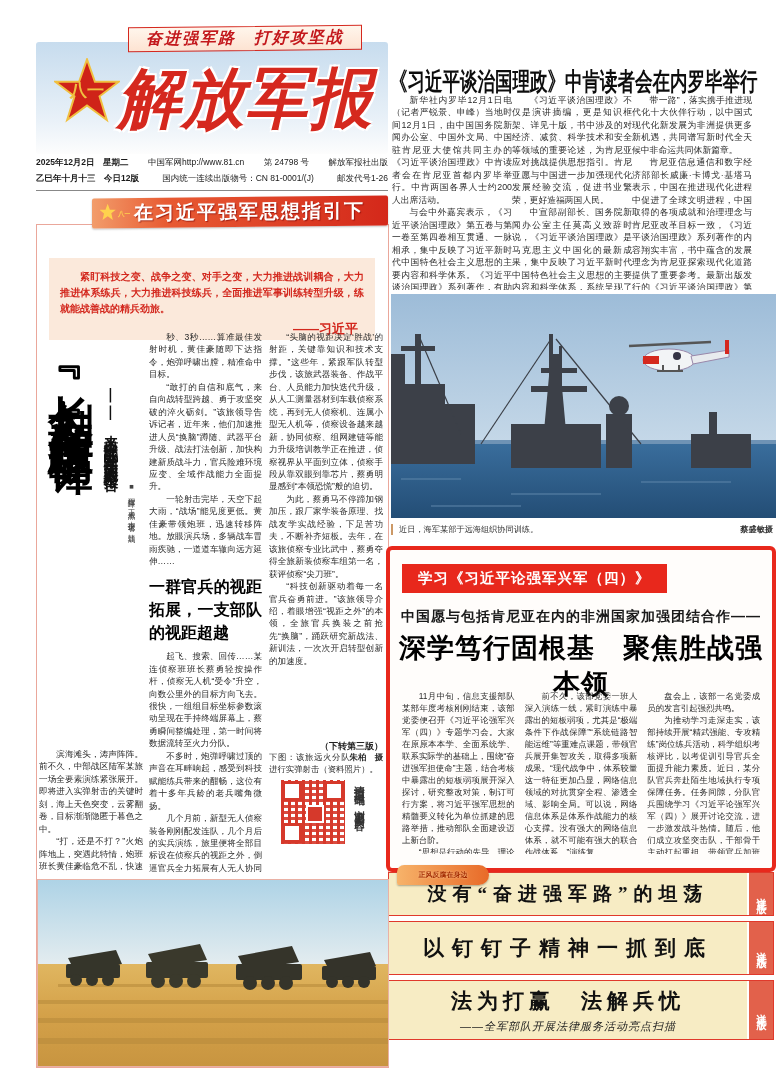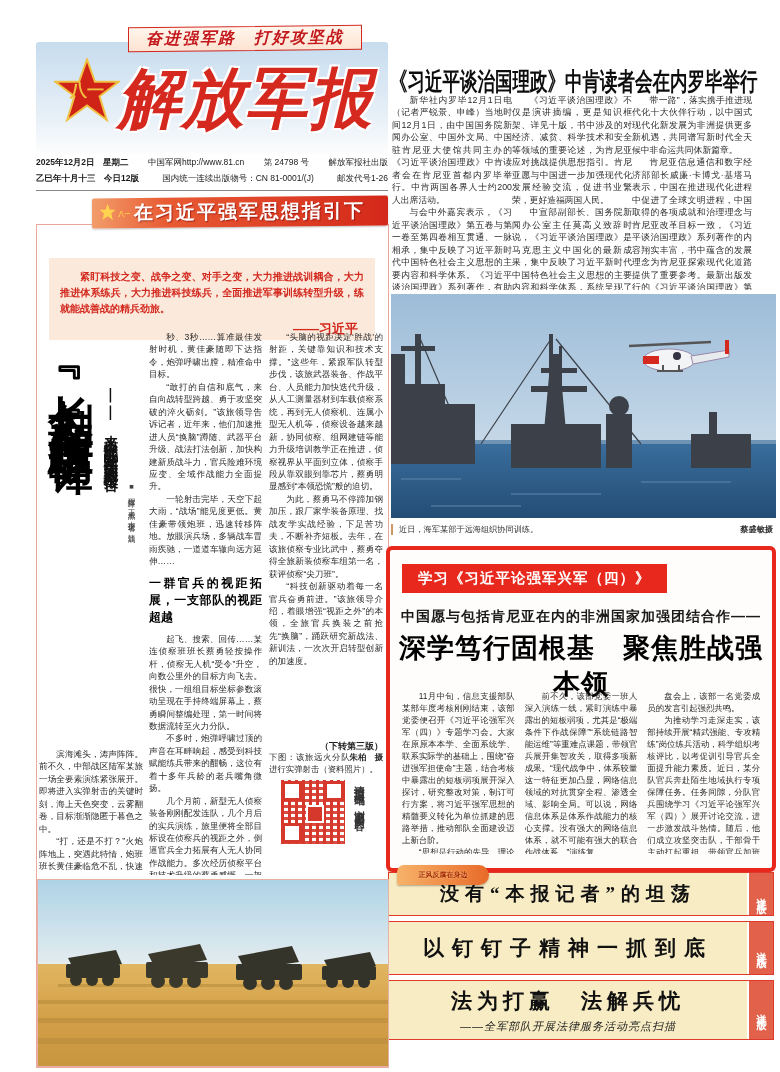--- a/index.html
+++ b/index.html
@@ -49,21 +49,21 @@
           font-size:45px;font-weight:900;color:#000;letter-spacing:7px;line-height:58px;}
   .v-sub{position:absolute;left:101px;top:388px;height:420px;writing-mode:vertical-rl;
          font-size:14.5px;font-weight:bold;color:#111;letter-spacing:3px;}
   .v-byline{position:absolute;left:126px;top:482px;height:220px;writing-mode:vertical-rl;
             font-size:7.5px;color:#444;letter-spacing:1px;}
   .f-col{overflow:hidden;font-size:8.6px;line-height:1.45;text-align:justify;color:#2b2b2b;}
   .f-col p{margin:0;text-indent:2em;}
   .f-col0{position:absolute;left:39px;top:748px;width:104px;height:124px;}
   .f-col1{position:absolute;left:149px;top:331px;width:113px;height:544px;}
   .f-col2{position:absolute;left:269px;top:331px;width:114px;height:398px;}
-  .f-subhead{font-size:12px;font-weight:900;color:#000;text-indent:0 !important;
+  .f-subhead{font-size:16px;font-weight:900;color:#000;text-indent:0 !important;
              line-height:1.45;margin:7px 0 6px 0 !important;}
   .cont-note{position:absolute;left:269px;top:731px;width:114px;font-size:9px;font-weight:900;text-align:right;text-indent:2em;}
   .photo-note{position:absolute;left:269px;top:744px;width:114px;font-size:8.4px;line-height:1.4;color:#2b2b2b;text-align:justify;}
   .photo-note .credit{font-weight:bold;float:right;}
   .qr-row{position:absolute;left:281px;top:776px;width:100px;height:72px;display:flex;align-items:center;gap:8px;}
   .qr{position:relative;width:64px;height:64px;background:
         repeating-linear-gradient(0deg,rgba(214,57,43,.9) 0 3px,transparent 3px 6px),
         repeating-linear-gradient(90deg,#d6392b 0 3px,#fff 3px 7px);
       outline:2px solid #fff;}
   .qr .eye{position:absolute;width:14px;height:14px;border:3px solid #d6392b;background:#fff;}
@@ -283,21 +283,21 @@
         <p>盘会上，该部一名党委成员的发言引起强烈共鸣。</p>
         <p>为推动学习走深走实，该部持续开展“精武强能、专攻精练”岗位练兵活动，科学组织考核评比，以考促训引导官兵全面提升能力素质。近日，某分队官兵奔赴陌生地域执行专项保障任务。任务间隙，分队官兵围绕学习《习近平论强军兴军（四）》展开讨论交流，进一步激发战斗热情。随后，他们成立攻坚突击队，干部骨干主动扛起重担，带领官兵加班加点持续奋战，高质高效完成任务。</p>
 
       </div>
     </div>
   </div>
 
   <div class="teaser" style="top:872px;height:42px;">
     <div class="teaser-main">
       <div class="teaser-badge">正风反腐在身边</div>
-      <div class="teaser-title" style="font-size:19px;">没有“本报记者”的坦荡</div>
+      <div class="teaser-title" style="font-size:19px;">没有“奋进强军路”的坦荡</div>
     </div>
     <div class="teaser-tab">详见三版</div>
   </div>
   <div class="teaser" style="top:921px;height:52px;">
     <div class="teaser-main">
       <div class="teaser-title" style="font-size:21px;letter-spacing:8px;">以钉钉子精神一抓到底</div>
     </div>
     <div class="teaser-tab">详见六版</div>
   </div>
   <div class="teaser" style="top:980px;height:58px;">

